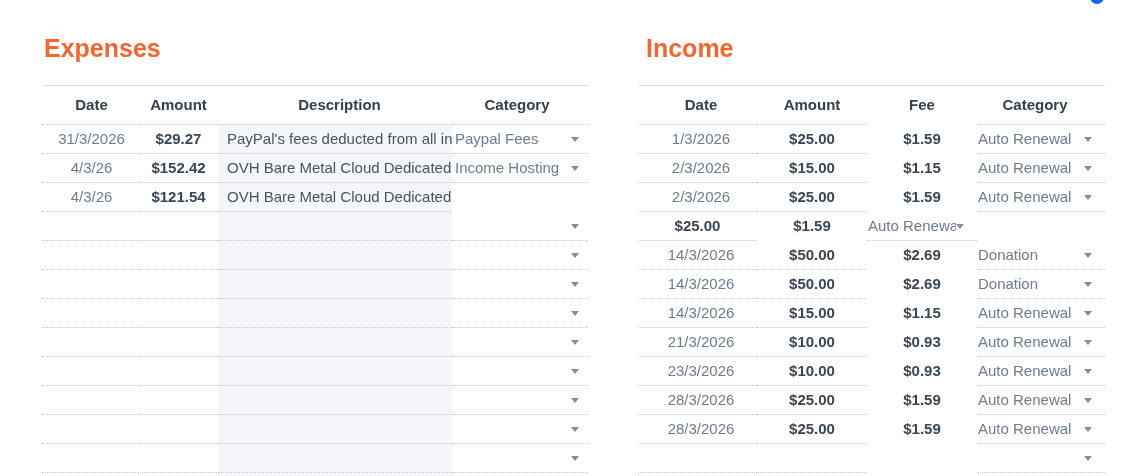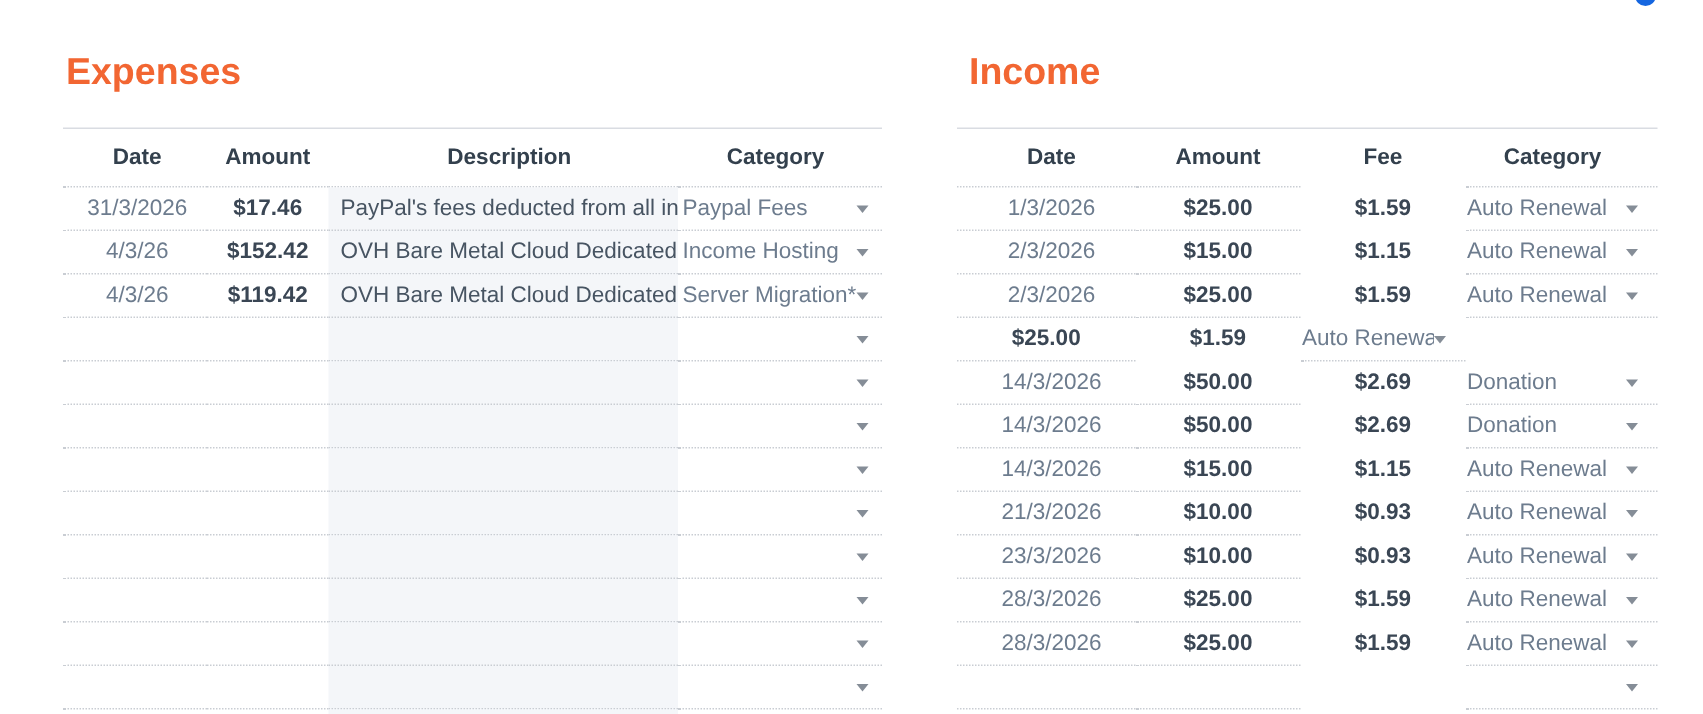--- a/index.html
+++ b/index.html
@@ -55,46 +55,42 @@
     <div class="table t-expenses">
       <div class="thead row">
         <div class="cell c-date">Date</div>
         <div class="cell c-amount">Amount</div>
         <div class="cell c-desc">Description</div>
         <div class="cell c-cat">Category</div>
       </div>
       <div class="tbody">
   <div class="row">
     <div class="cell c-date">31/3/2026</div>
-    <div class="cell c-amount">$17.46</div>
+    <div class="cell c-amount">$29.27</div>
     <div class="cell c-desc">PayPal's fees deducted from all inco</div>
     <div class="cell c-cat">
       <span class="cat-label">Paypal Fees</span>
       <span class="arrow"></span>
     </div>
   </div>
 
   <div class="row">
     <div class="cell c-date">4/3/26</div>
     <div class="cell c-amount">$152.42</div>
     <div class="cell c-desc">OVH Bare Metal Cloud Dedicated Se</div>
     <div class="cell c-cat">
       <span class="cat-label">Income Hosting</span>
       <span class="arrow"></span>
     </div>
   </div>
 
   <div class="row">
     <div class="cell c-date">4/3/26</div>
-    <div class="cell c-amount">$119.42</div>
+    <div class="cell c-amount">$121.54</div>
     <div class="cell c-desc">OVH Bare Metal Cloud Dedicated Se</div>
-    <div class="cell c-cat">
-      <span class="cat-label">Server Migration*</span>
-      <span class="arrow"></span>
-    </div>
   </div>
 
   <div class="row">
     <div class="cell c-date"></div>
     <div class="cell c-amount"></div>
     <div class="cell c-desc"></div>
     <div class="cell c-cat">
       <span class="cat-label"></span>
       <span class="arrow"></span>
     </div>

